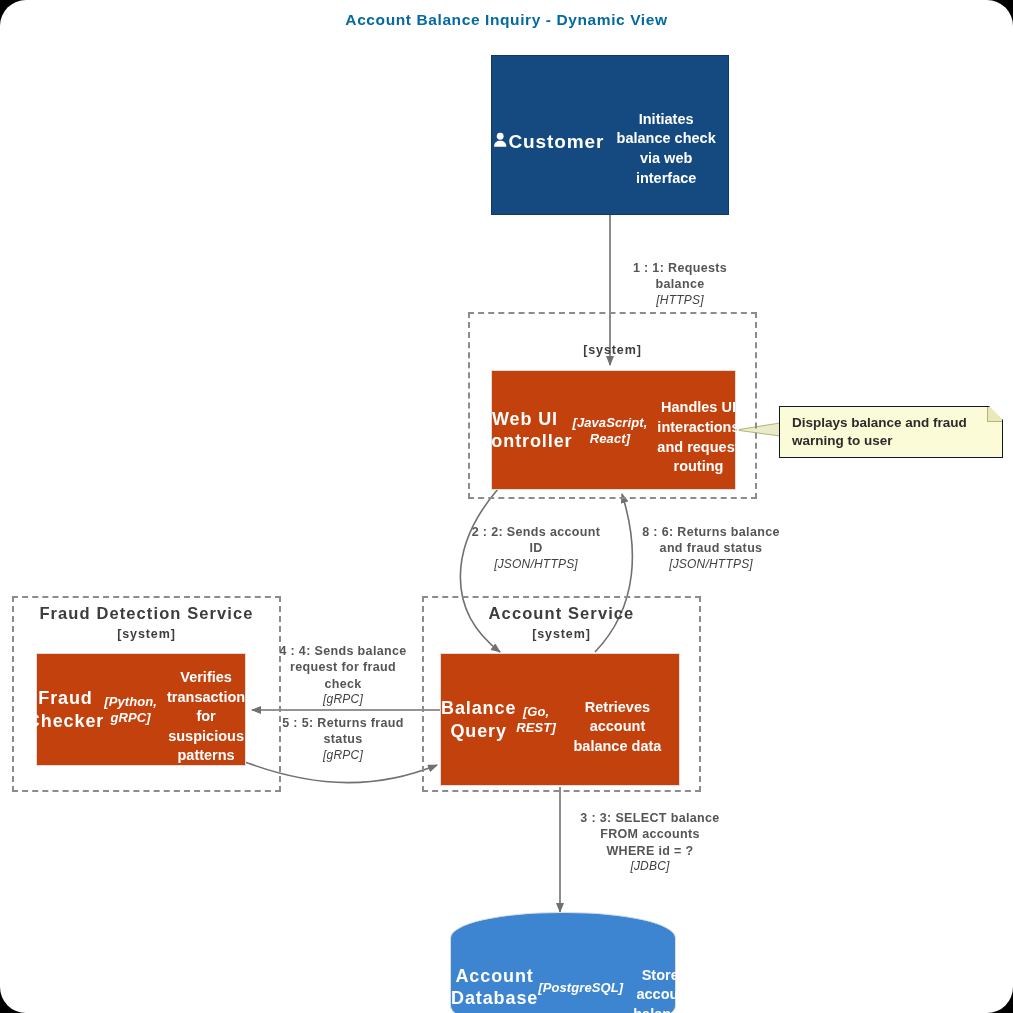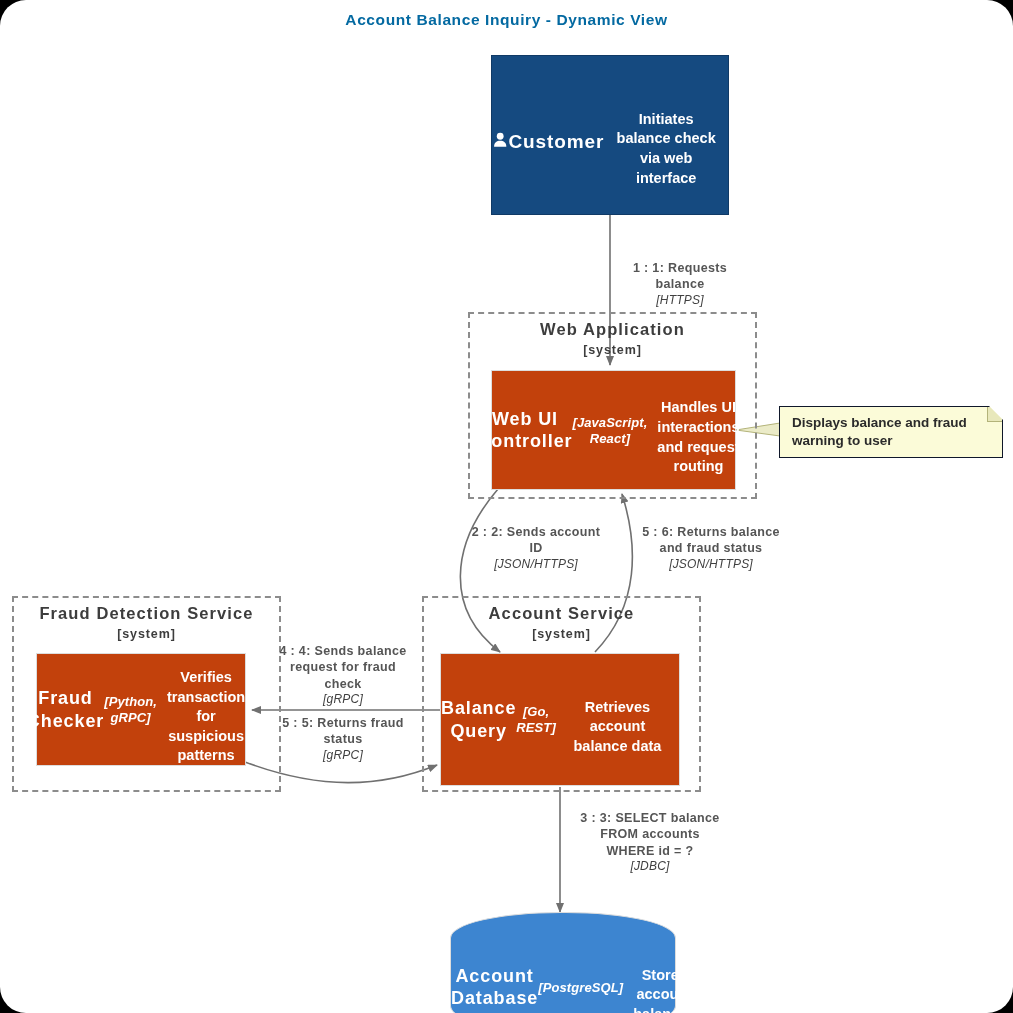--- a/index.html
+++ b/index.html
@@ -208,21 +208,20 @@
     <div class="node-desc">Initiates balance check via web interface</div>
   </div>
 
   <div class="rel-label" style="left:590px; top:260px; width:180px;">
     <div class="rel-text">1 : 1: Requests</div>
     <div class="rel-text">balance</div>
     <div class="rel-tech">[HTTPS]</div>
   </div>
 
   <div class="boundary" style="left:468px; top:312px; width:285px; height:183px;">
-    <div class="boundary-label boundary-name">Web Application</div>
     <div class="boundary-label boundary-type">[system]</div>
   </div>
 
   <div class="node component" style="left:491px; top:370px; width:245px; height:120px;">
     <div class="node-name">Web UI Controller</div>
     <div class="node-tech">[JavaScript, React]</div>
     <div class="node-desc">Handles UI interactions and request routing</div>
   </div>
 
   <div class="note" style="left:779px; top:406px; width:224px; height:52px;">
@@ -230,21 +229,21 @@
     <span>Displays balance and fraud warning to user</span>
   </div>
 
   <div class="rel-label" style="left:453px; top:524px; width:166px;">
     <div class="rel-text">2 : 2: Sends account</div>
     <div class="rel-text">ID</div>
     <div class="rel-tech">[JSON/HTTPS]</div>
   </div>
 
   <div class="rel-label" style="left:625px; top:524px; width:172px;">
-    <div class="rel-text">5 : 6: Returns balance</div>
+    <div class="rel-text">8 : 6: Returns balance</div>
     <div class="rel-text">and fraud status</div>
     <div class="rel-tech">[JSON/HTTPS]</div>
   </div>
 
   <div class="boundary" style="left:12px; top:596px; width:265px; height:192px;">
     <div class="boundary-label boundary-name">Fraud Detection Service</div>
     <div class="boundary-label boundary-type">[system]</div>
   </div>
 
   <div class="node component" style="left:36px; top:653px; width:210px; height:113px;">

